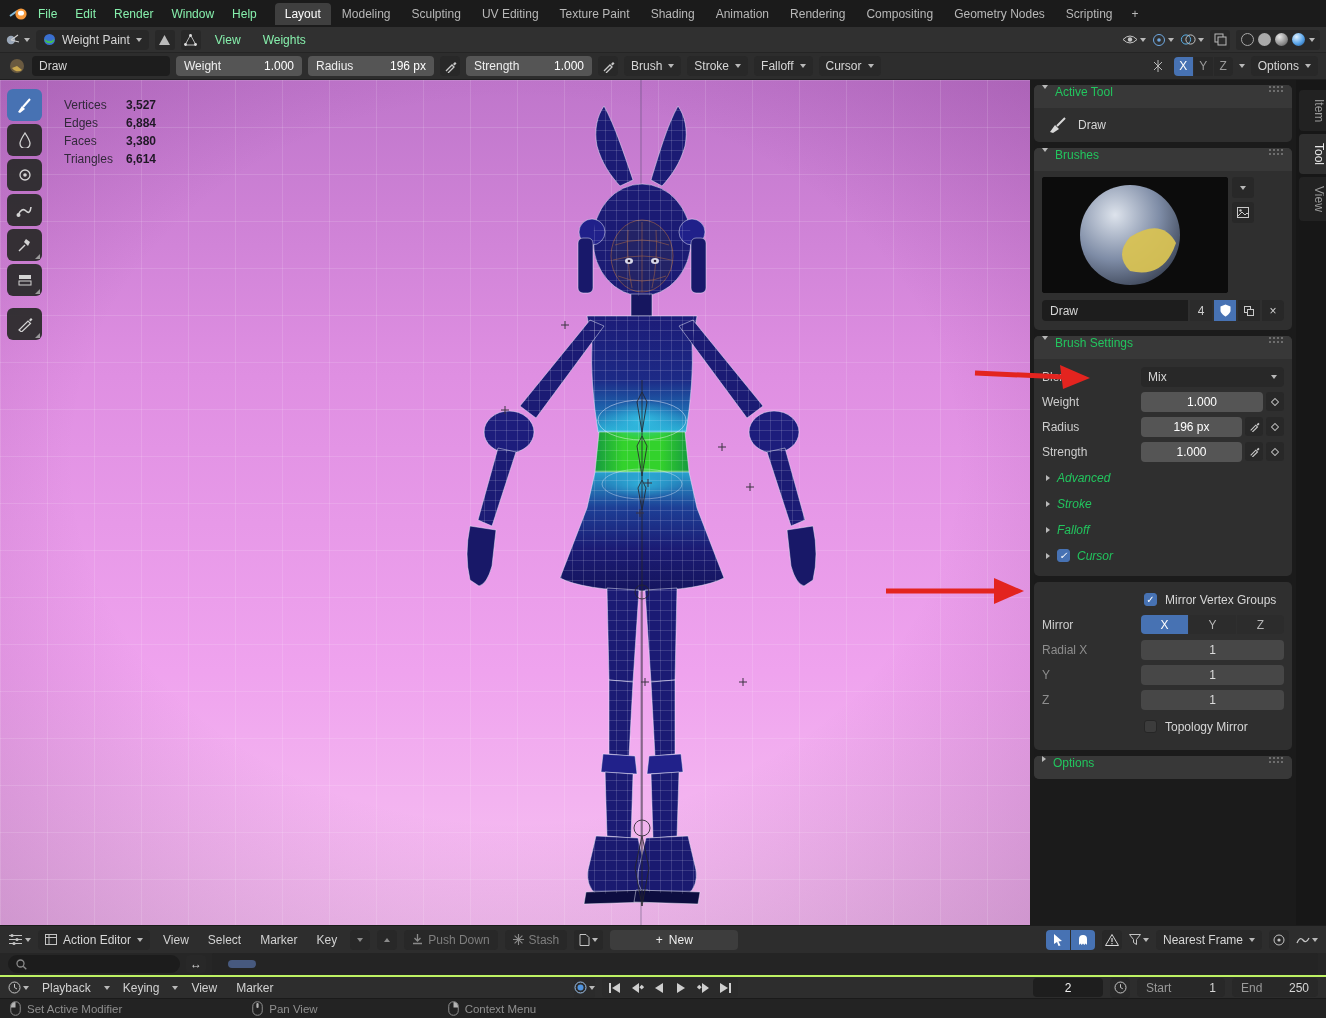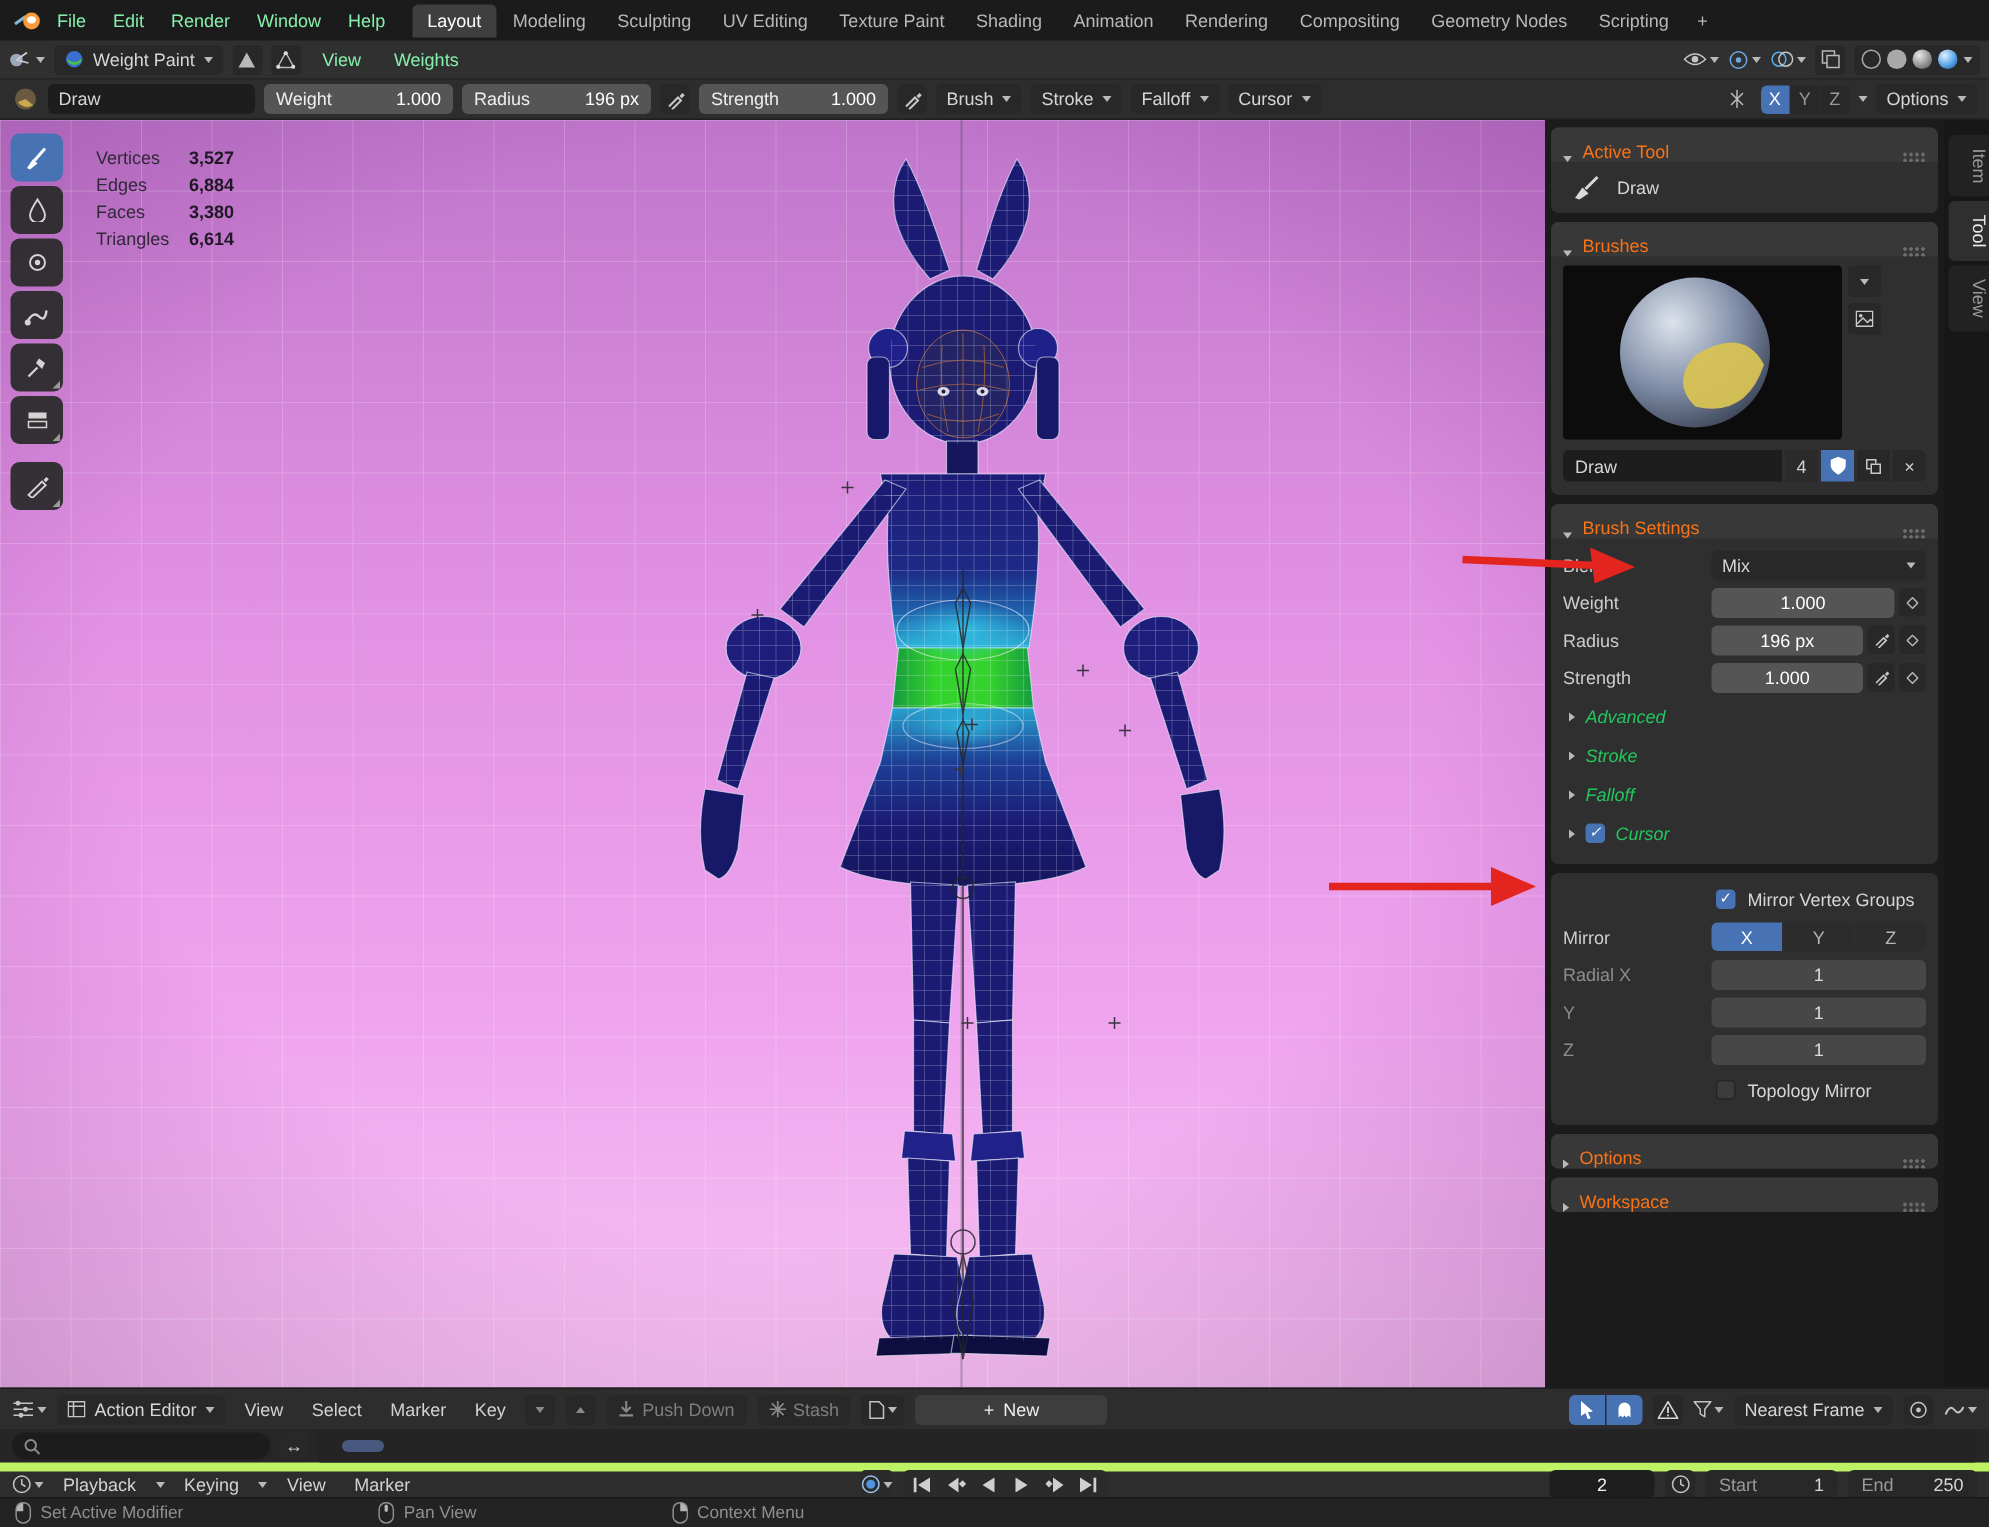--- a/index.html
+++ b/index.html
@@ -45,21 +45,21 @@
 
   .left-toolbar{position:absolute;left:7px;top:9px;display:flex;flex-direction:column;gap:3px;}
   .tool-btn{width:35px;height:32px;background:rgba(43,43,43,.94);border-radius:6px;display:flex;align-items:center;justify-content:center;position:relative;}
   .tool-btn.active{background:#4772b3;}
   .tool-btn.sub::after{content:"";position:absolute;right:2px;bottom:2px;border-left:5px solid transparent;border-bottom:5px solid #9a9a9a;}
   .tool-btn.gap{margin-top:9px;}
 
   
   .sidebar{width:266px;background:#1b1b1b;padding:5px 4px;display:flex;flex-direction:column;gap:6px;overflow:hidden;}
   .panel{background:#2f2f2f;border-radius:5px;}
-  .p-head{height:23px;background:#383838;border-radius:5px 5px 0 0;display:flex;align-items:flex-end;gap:7px;padding:0 8px;color:#f97316;}
+  .p-head{height:23px;background:#383838;border-radius:5px 5px 0 0;display:flex;align-items:flex-start;gap:7px;padding:0 8px;color:#22c55e;}
   .p-head.only{border-radius:5px;}
   .grip{margin-left:auto;width:16px;height:7px;background-image:radial-gradient(#7c7c7c 1px,transparent 1.3px);background-size:4px 4px;opacity:.8;}
   .p-body{padding:7px 8px 9px;}
   .prow{display:flex;align-items:center;gap:3px;height:21px;margin-bottom:4px;}
   .plabel{width:96px;text-align:left;padding-right:8px;color:#cdcdcd;flex:0 0 96px;}
   .plabel.dim{color:#8d8d8d;}
   .ctl{flex:1;display:flex;align-items:center;gap:3px;}
   .ctl .slider{flex:1;justify-content:center;}
   .ctl .dd{flex:1;justify-content:space-between;}
   .numfield{flex:1;background:#474747;border-radius:4px;height:20px;display:flex;align-items:center;justify-content:center;color:#dcdcdc;}
@@ -101,21 +101,21 @@
   .blue-pair .b{width:24px;height:20px;background:#4772b3;display:flex;align-items:center;justify-content:center;}
   .blue-pair .b:first-child{border-radius:4px 0 0 4px;}
   .blue-pair .b:last-child{border-radius:0 4px 4px 0;}
 
   .ds-scroll{height:22px;background:#262626;display:flex;align-items:center;gap:6px;padding:0 8px;flex:0 0 22px;}
   .search{width:172px;height:18px;background:#1c1c1c;border-radius:9px;display:flex;align-items:center;gap:6px;padding:0 8px;color:#888;}
   .hstrip{flex:1;height:100%;background:#242424;position:relative;border-radius:2px;}
   .hthumb{position:absolute;left:16px;top:7px;width:28px;height:8px;background:#47597e;border-radius:4px;}
 
   
-  .timeline{height:23px;background:#2d2d2d;border-top:6px solid #bef264;display:flex;align-items:center;gap:7px;padding:0 8px;flex:0 0 23px;}
+  .timeline{height:23px;background:#2d2d2d;border-top:2px solid #bef264;display:flex;align-items:center;gap:7px;padding:0 8px;flex:0 0 23px;}
   .transport{display:flex;align-items:center;gap:2px;background:#2b2b2b;border-radius:4px;padding:1px 3px;}
   .tr-btn{width:20px;height:17px;display:flex;align-items:center;justify-content:center;}
   .frame-field{width:70px;height:19px;background:#1e1e1e;border-radius:4px;display:flex;align-items:center;justify-content:center;color:#f0f0f0;}
   .range-pill{height:19px;background:#282828;border-radius:4px;display:flex;align-items:center;justify-content:space-between;padding:0 9px;}
   .range-pill .rl{color:#9a9a9a;margin-right:10px;}
 
   
   .statusbar{height:20px;background:#232323;border-top:1px solid #1a1a1a;display:flex;align-items:center;gap:10px;padding:0 10px;color:#8f8f8f;font-size:11.5px;flex:0 0 20px;}
   .sb-item{display:flex;align-items:center;gap:6px;margin-right:120px;}
 
@@ -696,27 +696,20 @@
       </div>
 
       <div class="panel">
         <div class="p-head only">
           <i class="chev-r"></i>
             <span>Options</span>
             <span class="grip"></span>
         </div>
       </div>
 
-      <div class="panel">
-        <div class="p-head only">
-          <i class="chev-r"></i>
-            <span>Workspace</span>
-            <span class="grip"></span>
-        </div>
-      </div>
     </div>
 
     <div class="side-tabs">
       <span class="side-tab">Item</span>
       <span class="side-tab active">Tool</span>
       <span class="side-tab">View</span>
     </div>
   </div>
 
   <div class="ds-header">

